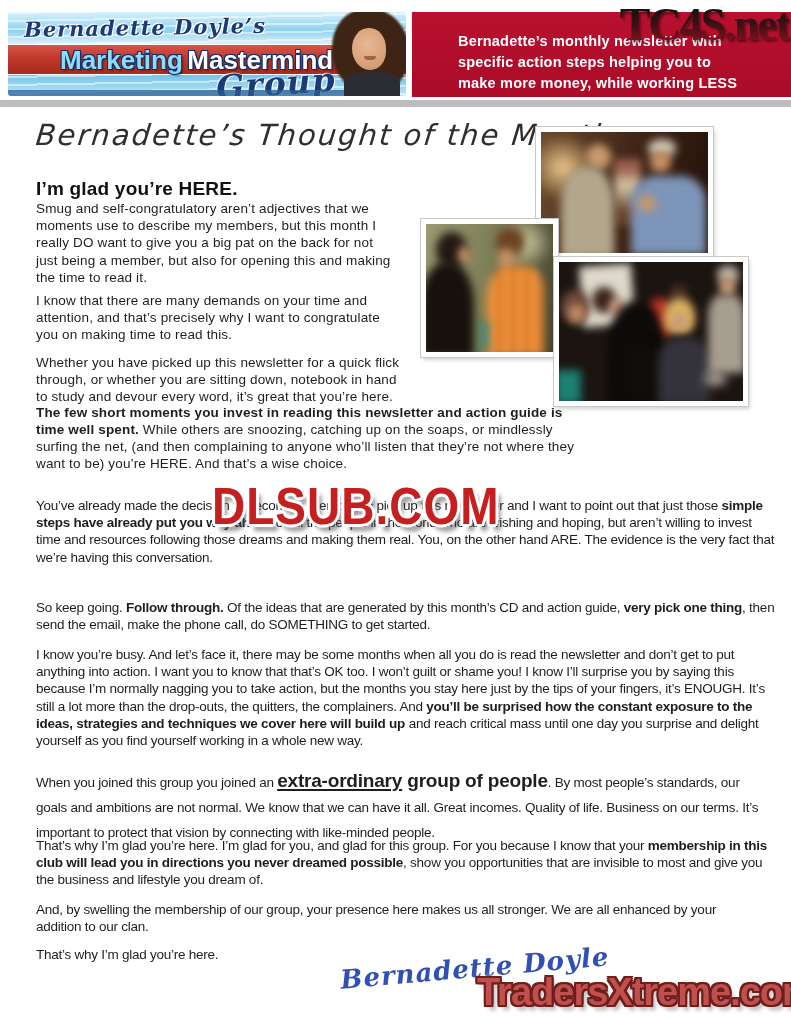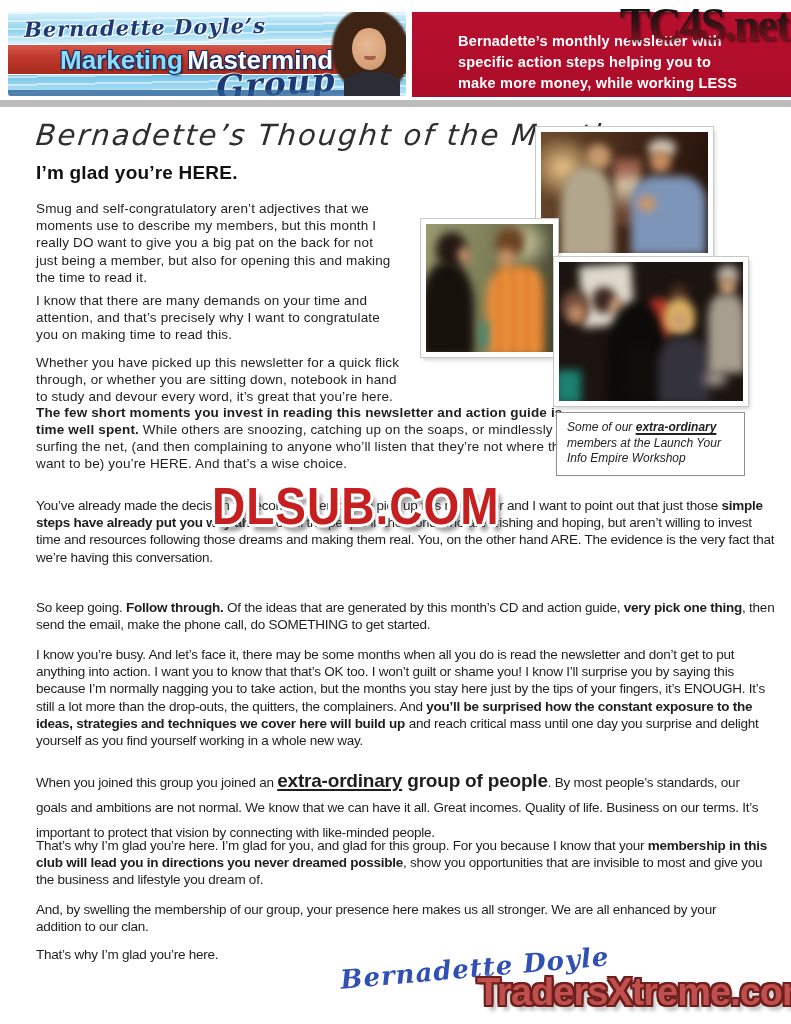--- a/index.html
+++ b/index.html
@@ -64,21 +64,21 @@
     filter:drop-shadow(2px 2px 1px rgba(0,0,0,.45));
   }
   .graybar { position:absolute; left:0; top:100px; width:791px; height:7px; background:#bcbcbc; }
 
   
   .page-title {
     position:absolute; left:36px; top:118px;
     font:italic 400 29px "DejaVu Sans", sans-serif; color:#2e2e2e;
     letter-spacing:2px; transform:skewX(-6deg); font-stretch:normal;
   }
-  .subtitle { position:absolute; left:36px; top:162px; font:700 19px "Liberation Sans", sans-serif; color:#111; letter-spacing:.2px; }
+  .subtitle { position:absolute; left:36px; top:178px; font:700 19px "Liberation Sans", sans-serif; color:#111; letter-spacing:.2px; }
 
   
   .para { position:absolute; left:36px; font-size:13.5px; line-height:17.2px; color:#1e1e1e; }
   .para-1 { top:200px; width:356px; letter-spacing:.15px; }
   .para-2 { top:292px; width:356px; letter-spacing:.15px; }
   .para-3 { top:355px; width:548px; letter-spacing:.15px; line-height:16.8px; }
   .para-3 .spacer { float:right; width:178px; height:34px; }
   .para-4 { top:497px; width:742px; letter-spacing:-.25px; }
   .para-5 { top:599px; width:742px; letter-spacing:-.25px; }
   .para-6 { top:646px; width:742px; letter-spacing:-.25px; }
@@ -249,19 +249,18 @@
         <div class="fG"></div>
         <div class="bG"></div>
       <div class="hM"></div>
         <div class="fM"></div>
         <div class="bMn"></div>
       <div class="teal"></div>
         <div class="cups"></div>
     </div>
   </figure>
 
-  <div class="caption-box"><span>Some of our </span><span class="r-b r-u">extra-ordinary</span><span> members at the Launch Your Info Empire Workshop</span></div>
 
   <div class="wm-dlsub">DLSUB.COM</div>
   <div class="signature">Bernadette Doyle</div>
   <div class="wm-traders">TradersXtreme.com</div>
 
 </div>
 
 </body></html>

